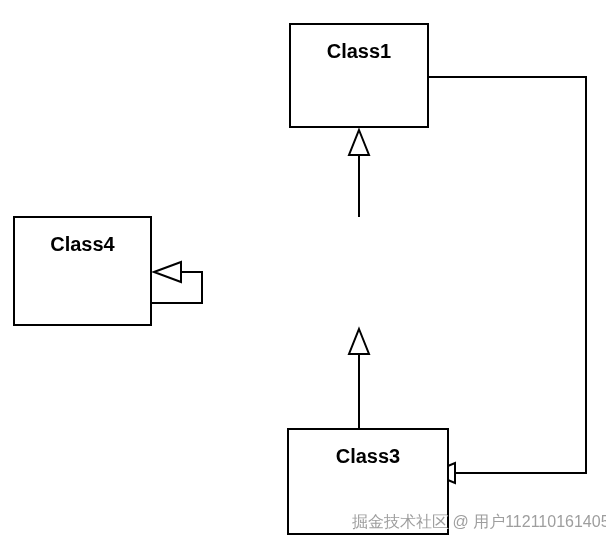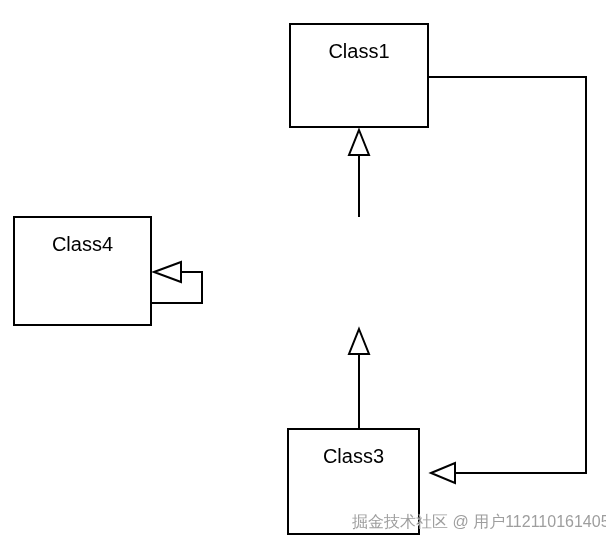--- a/index.html
+++ b/index.html
@@ -20,26 +20,26 @@
     position: absolute;
     box-sizing: border-box;
     border: 2px solid #000000;
     background: #ffffff;
   }
   .uml-box .uml-label {
     display: block;
     text-align: center;
     margin-top: 15px;
     font-size: 20px;
-    font-weight: normal;
+    font-weight: bold;
     color: #000000;
   }
   #box-class1 { left: 289px; top: 23px;  width: 140px; height: 105px; }
   #box-class2 { left: 288px; top: 217px; width: 141px; height: 109px; }
-  #box-class3 { left: 287px; top: 428px; width: 133px; height: 107px; }
+  #box-class3 { left: 287px; top: 428px; width: 162px; height: 107px; }
   #box-class4 { left: 13px;  top: 216px; width: 139px; height: 110px; }
   .watermark {
     position: absolute;
     left: 352px;
     top: 512px;
     font-size: 16px;
     line-height: 20px;
     color: #9e9e9e;
     text-shadow: 1px 1px 0 rgba(255,255,255,0.9);
     white-space: nowrap;

